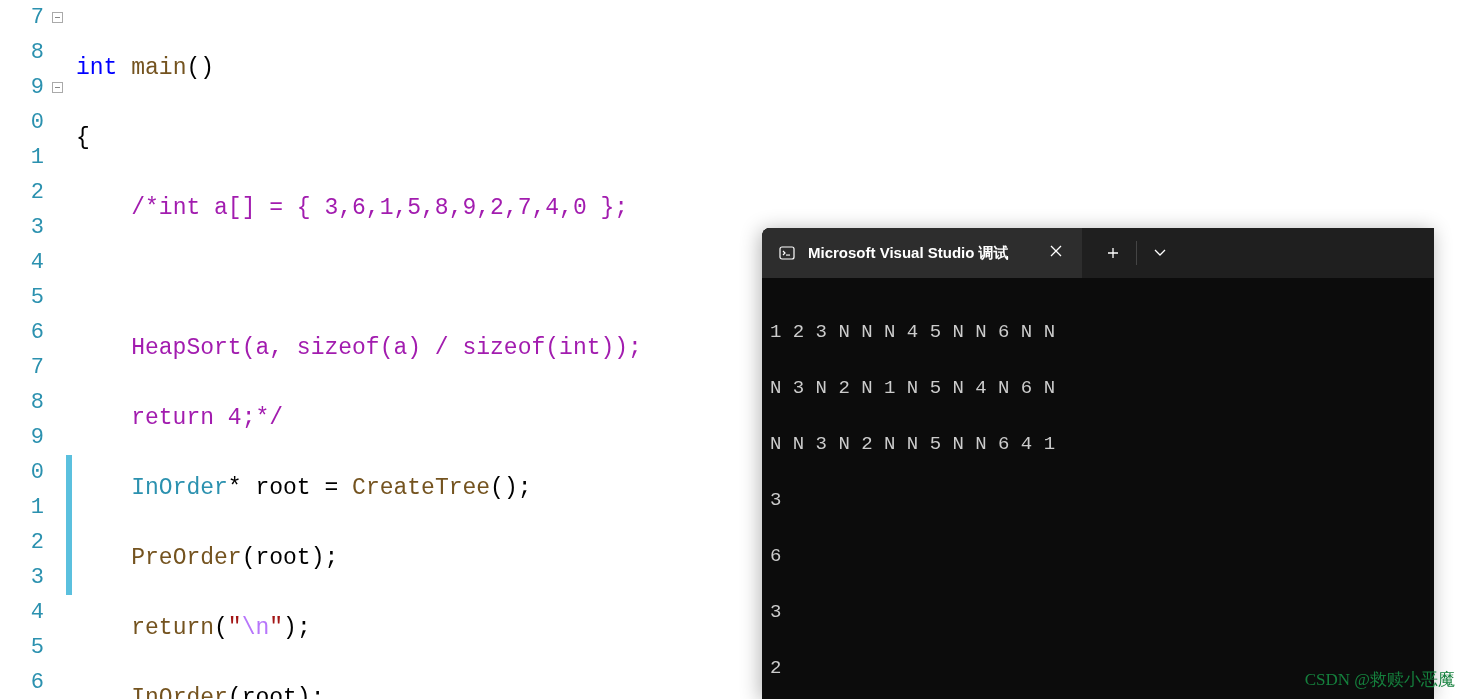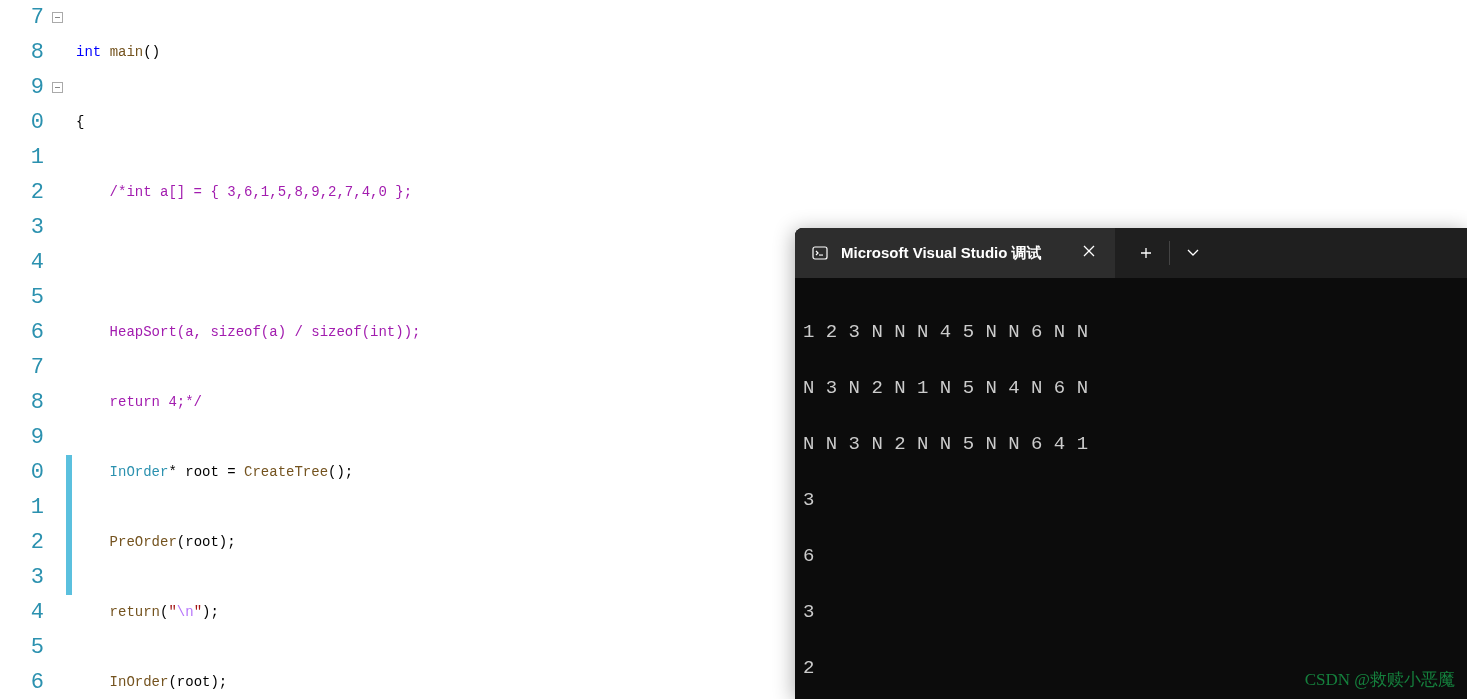--- a/index.html
+++ b/index.html
@@ -61,40 +61,41 @@
       position: relative;
     }
     .change-mark {
       position: absolute;
       left: 0;
       width: 6px;
       background: #5bc0de;
     }
     .code-area {
       flex: 1;
-      font-size: 14px;
+      font-size: 23px;
       line-height: 35px;
       white-space: pre;
       padding-left: 2px;
+      margin-top: 16px;
     }
     .code-line {
       height: 35px;
     }
     .kw { color: #0000ff; }
     .type { color: #2b91af; }
     .comment { color: #a21caf; }
     .string { color: #a31515; }
     .escape { color: #b776fb; }
     .punc { color: #000000; }
     .func { color: #74531f; }
     
     .terminal-window {
       position: absolute;
       top: 228px;
-      left: 795px;
+      left: 762px;
       width: 672px;
       height: 471px;
       background: #0c0c0c;
       border-radius: 8px 0 0 0;
       box-shadow: -2px 2px 20px rgba(0,0,0,0.3);
       overflow: hidden;
     }
     .titlebar {
       height: 50px;
       background: #1f1f1f;

